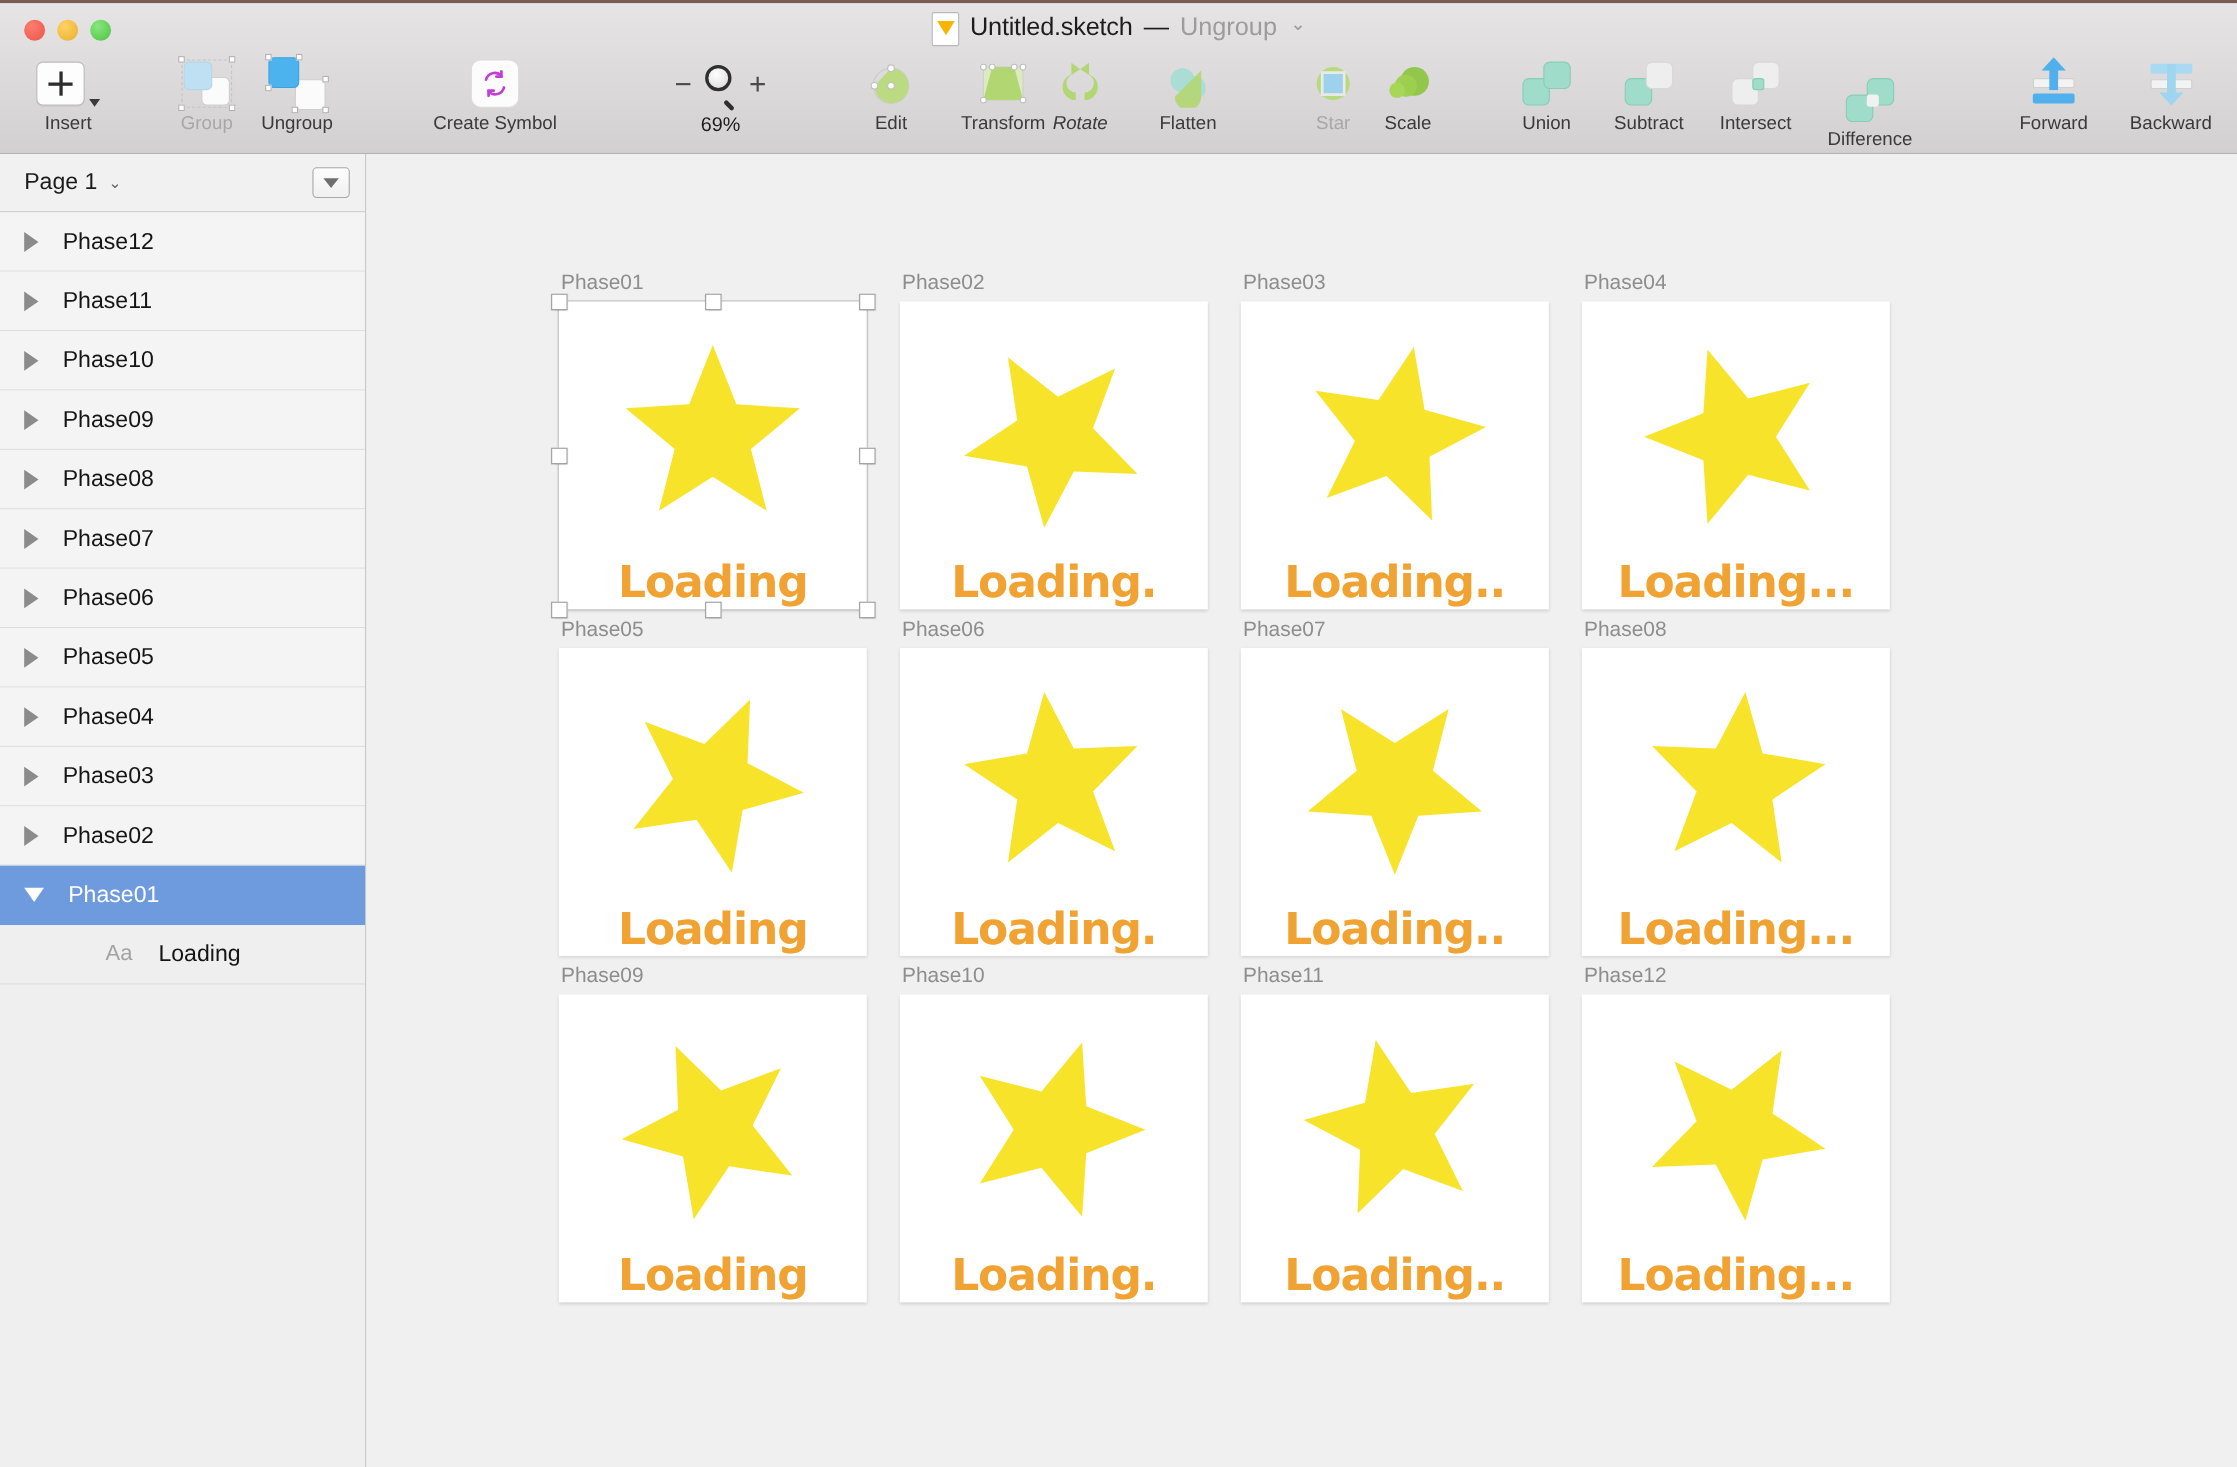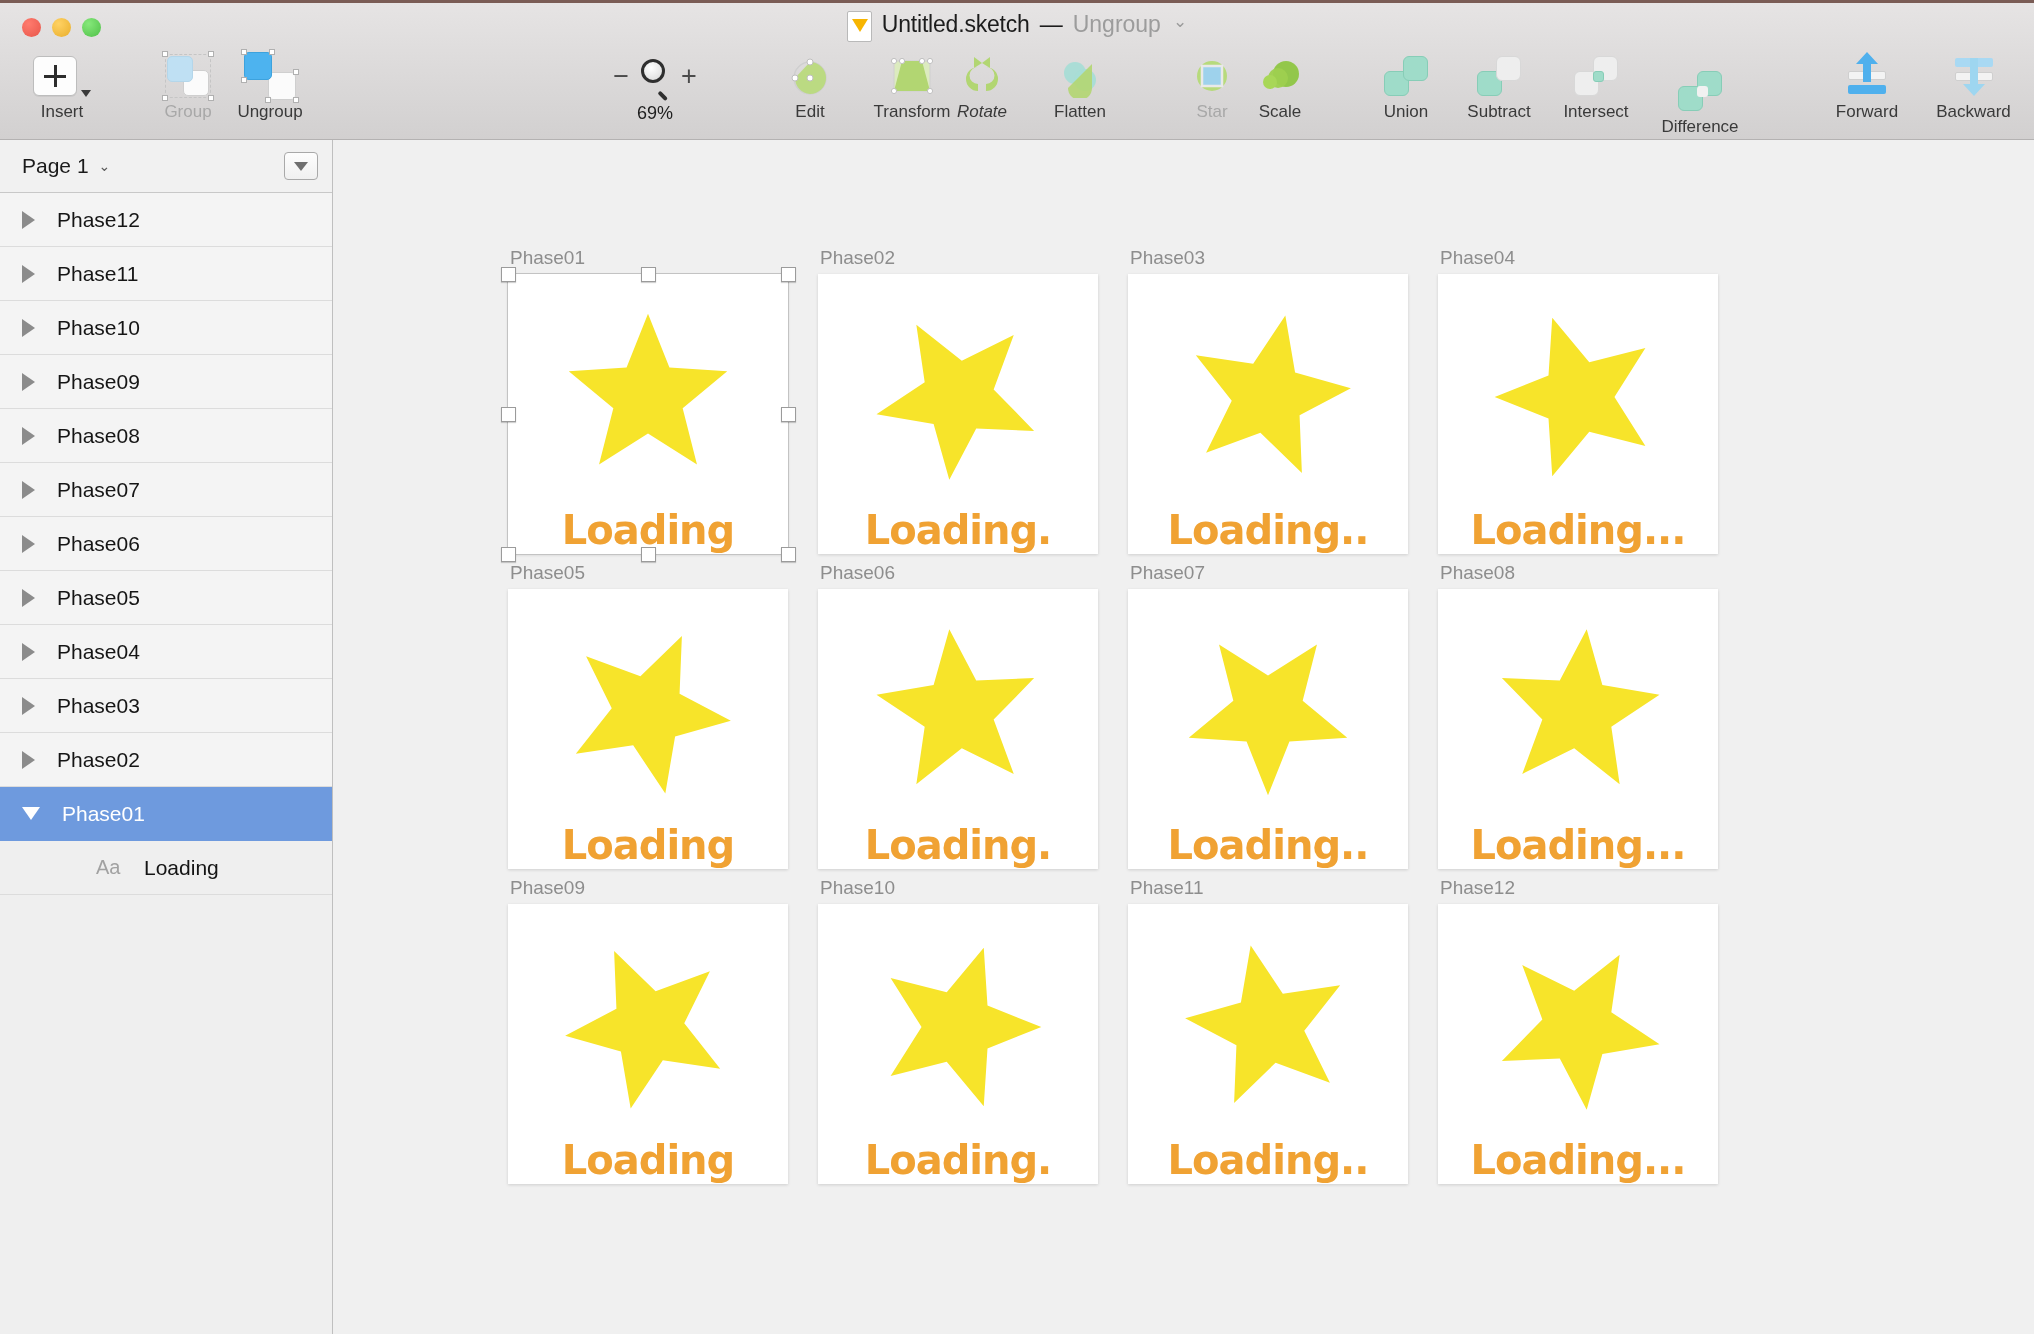--- a/index.html
+++ b/index.html
@@ -297,20 +297,33 @@
               <div class="hdl" style="left:25px;top:-3px"></div>
             <div class="hdl" style="left:-3px;top:25px"></div>
             <div class="hdl" style="right:-3px;top:17px"></div>
               <div class="hdl" style="right:-3px;bottom:-3px"></div>
             <div class="hdl" style="left:21px;bottom:-3px"></div>
           </div>
         </div>
         <div class="tb-label">Ungroup</div>
       </div>
 
+      <div class="tb-item" style="left:380px;width:140px;">
+        <div class="tb-glyph">
+          <div class="sym-box">
+            <svg width="28" height="28" viewBox="0 0 24 24" fill="none" stroke="#c13fd6" stroke-width="2.1" stroke-linecap="round">
+              <path d="M5 9a7 7 0 0 1 12-3"></path>
+                <path d="M19 15a7 7 0 0 1-12 3"></path>
+              <path d="M17 2.5V6.5H13"></path>
+                <path d="M7 21.5V17.5H11"></path>
+            </svg>
+          </div>
+        </div>
+        <div class="tb-label">Create Symbol</div>
+      </div>
 
       <div class="zoom-group" style="left:590px;">
         <div class="zoom-row">
           <span class="zmark">−</span>
           <span class="magnifier">
             <span class="lens"></span>
               <span class="handle"></span>
           </span>
           <span class="zmark">+</span>
         </div>

